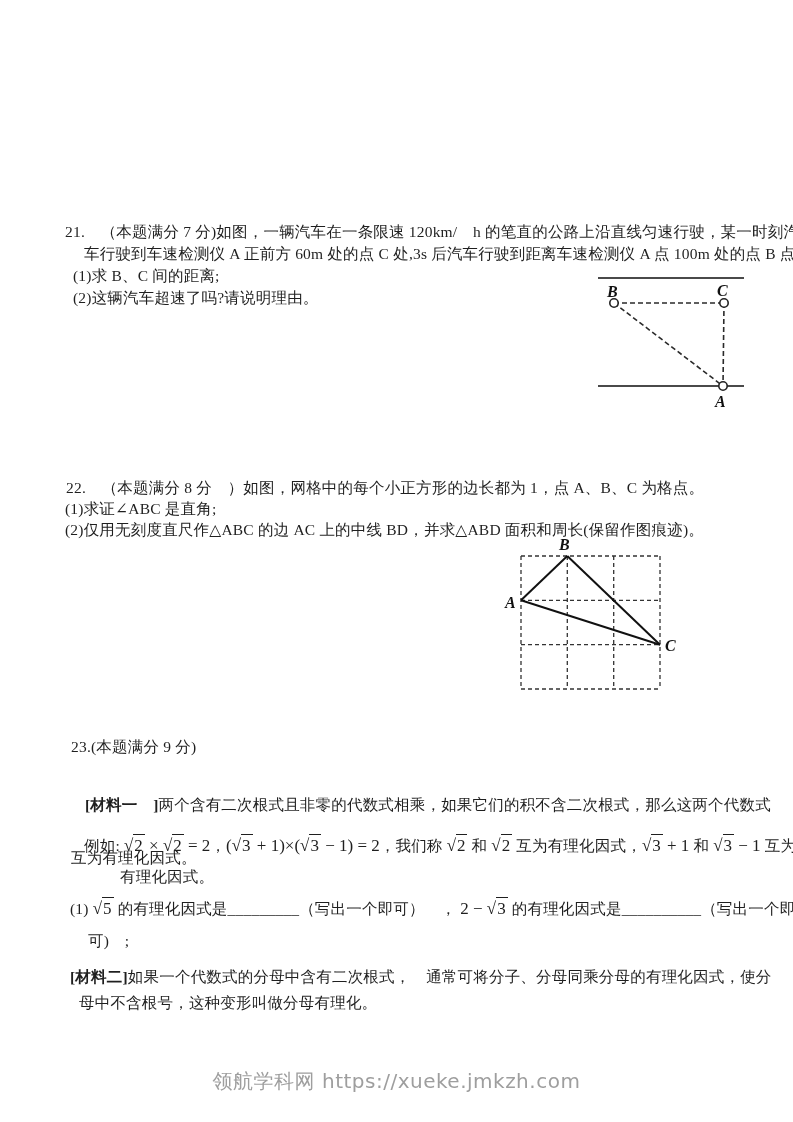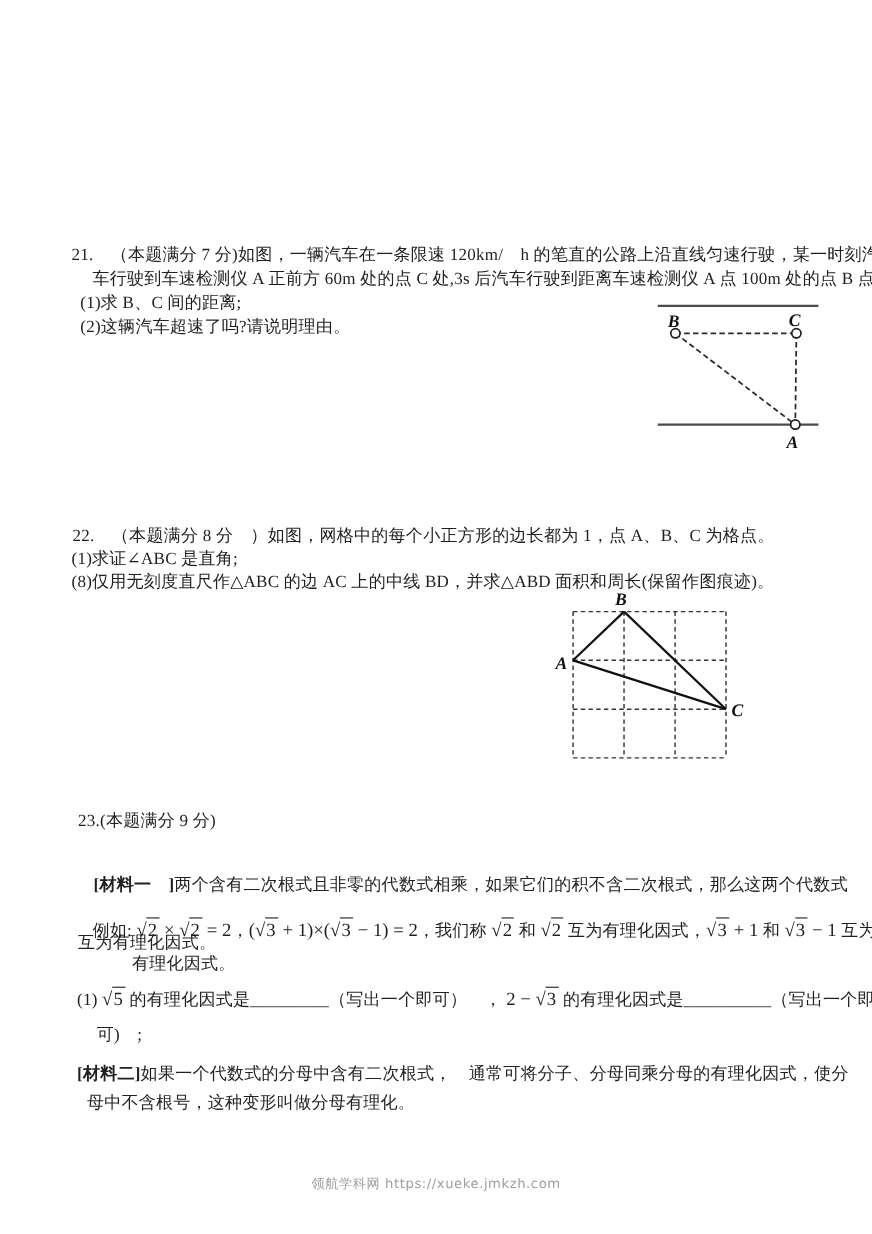--- a/index.html
+++ b/index.html
@@ -14,21 +14,21 @@
   .seg-b{font-weight:bold;}
   .diagram{position:absolute;}
   .diagram text{font-family:"Liberation Serif","DejaVu Serif",serif;font-style:italic;font-weight:bold;font-size:16px;fill:#111;}
   .road{stroke:#4a4a4a;stroke-width:2;}
   .dash{stroke:#2a2a2a;stroke-width:1.6;stroke-dasharray:5 3;fill:none;}
   .gridline{stroke:#333;stroke-width:1.3;stroke-dasharray:4 3;}
   .tri{stroke:#111;stroke-width:2;fill:none;}
   .pt{fill:#ffffff;stroke:#222;stroke-width:1.6;}
   .footer{
     position:absolute;top:1068px;left:0;width:100%;text-align:center;
-    font-family:"DejaVu Sans","Liberation Sans",sans-serif;font-size:12px;color:#9e9e9e;letter-spacing:.5px;
+    font-family:"DejaVu Sans","Liberation Sans",sans-serif;font-size:20px;color:#9e9e9e;letter-spacing:.5px;
   }
 </style>
 </head>
 <body>
 
 <div class="page">
 
   <div>
     <div class="line" style="top:221px;left:65px;">21.　（本题满分 7 分)如图，一辆汽车在一条限速 120km/　h 的笔直的公路上沿直线匀速行驶，某一时刻汽</div>
     <div class="line" style="top:243px;left:84px;">车行驶到车速检测仪 A 正前方 60m 处的点 C 处,3s 后汽车行驶到距离车速检测仪 A 点 100m 处的点 B 点处。</div>
@@ -46,21 +46,21 @@
       <circle class="pt" cx="130" cy="116" r="4.2"></circle>
       <text x="14" y="27">B</text>
       <text x="124" y="26">C</text>
       <text x="122" y="137">A</text>
     </svg>
   </div>
 
   <div>
     <div class="line" style="top:477px;left:66px;font-family:Liberation Serif, serif;">22.　（本题满分 8 分　）如图，网格中的每个小正方形的边长都为 1，点 A、B、C 为格点。</div>
     <div class="line" style="top:498px;left:65px;">(1)求证∠ABC 是直角;</div>
-    <div class="line" style="top:519px;left:65px;">(8)仅用无刻度直尺作△ABC 的边 AC 上的中线 BD，并求△ABD 面积和周长(保留作图痕迹)。</div>
+    <div class="line" style="top:519px;left:65px;">(2)仅用无刻度直尺作△ABC 的边 AC 上的中线 BD，并求△ABD 面积和周长(保留作图痕迹)。</div>
 
     <svg class="diagram" style="left:502px;top:536px;" width="188" height="160" viewBox="0 0 188 160">
 
       <g>
         <line class="gridline" x1="19" y1="20" x2="19" y2="153"></line>
         <line class="gridline" x1="65.3" y1="20" x2="65.3" y2="153"></line>
         <line class="gridline" x1="111.7" y1="20" x2="111.7" y2="153"></line>
         <line class="gridline" x1="158" y1="20" x2="158" y2="153"></line>
         <line class="gridline" x1="19" y1="20" x2="158" y2="20"></line>
         <line class="gridline" x1="19" y1="64.3" x2="158" y2="64.3"></line>

